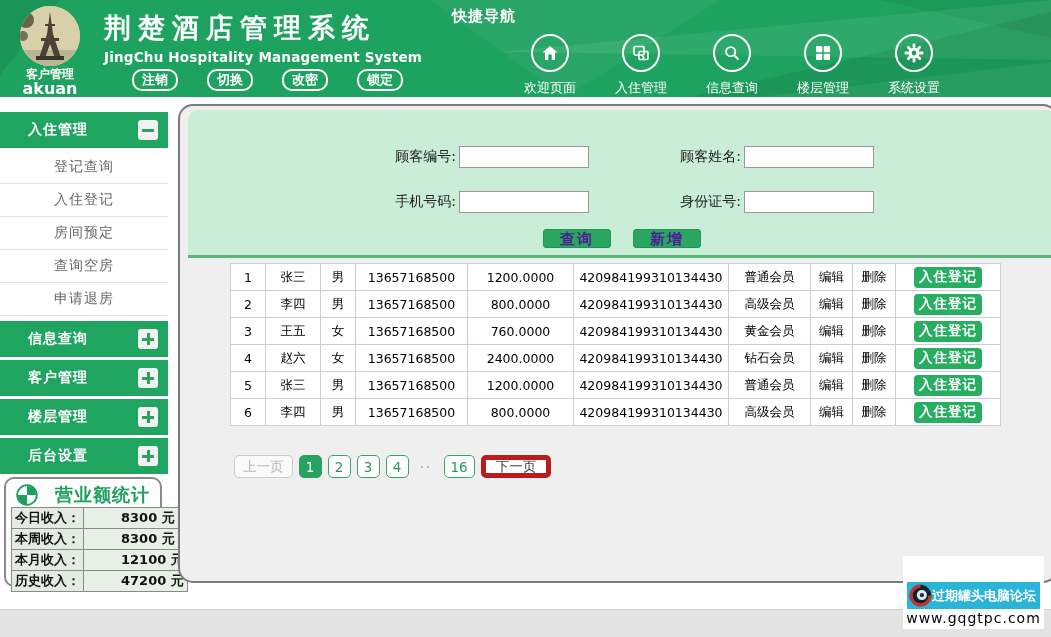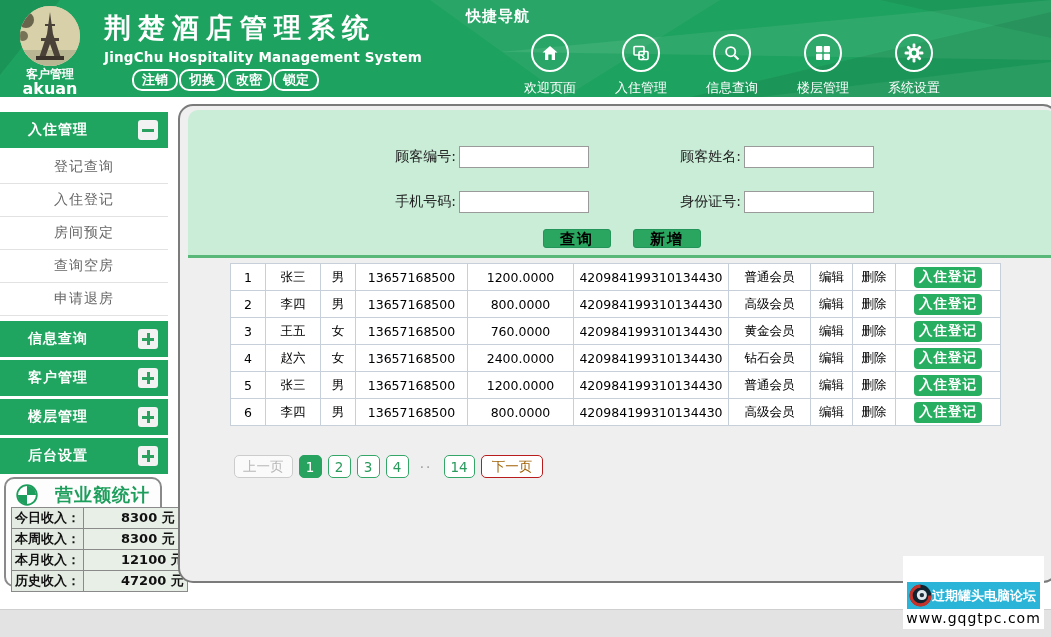--- a/index.html
+++ b/index.html
@@ -12,24 +12,24 @@
   
   .header { position:absolute; left:0; top:0; width:1051px; height:97px; background:#1ea25f; overflow:hidden; }
   .header svg.facets { position:absolute; left:0; top:0; }
   .avatar-wrap { position:absolute; left:10px; top:4px; width:80px; text-align:center; color:#fff; }
   .avatar { width:60px; height:60px; border-radius:50%; overflow:hidden; margin:2px auto 0; background:#d6cfae; }
   .user-label { font-size:12px; line-height:13px; margin-top:2px; font-weight:bold; }
   .user-name { font-size:16px; line-height:16px; font-weight:bold; }
   .brand { position:absolute; left:104px; top:10px; color:#fff; }
   .brand-title { font-size:27px; font-weight:bold; letter-spacing:7px; white-space:nowrap; }
   .brand-sub { font-size:13.5px; font-weight:bold; margin-top:3px; letter-spacing:0.2px; }
-  .session-btns { position:absolute; left:132px; top:69px; display:flex; gap:1px; }
+  .session-btns { position:absolute; left:132px; top:69px; display:flex; gap:29px; }
   .session-btn { border:2px solid #fff; border-radius:10px; color:#fff; font-size:13px; font-weight:bold;
     padding:1px 8px 2px; line-height:15px; cursor:pointer; background:transparent; }
-  .quicknav-label { position:absolute; left:466px; top:7px; color:#fff; font-size:15px; font-weight:bold; letter-spacing:1px; }
+  .quicknav-label { position:absolute; left:452px; top:7px; color:#fff; font-size:15px; font-weight:bold; letter-spacing:1px; }
   .quicknav { position:absolute; left:518px; top:34px; display:flex; }
   .nav-item { width:64px; margin-right:27px; text-align:center; color:#fff; cursor:pointer; }
   .nav-circle { width:38px; height:38px; border:2.5px solid #fff; border-radius:50%; margin:0 auto;
     display:flex; align-items:center; justify-content:center; }
   .nav-label { font-size:13px; margin-top:7px; white-space:nowrap; }
   
   .sidebar { position:absolute; left:0; top:112px; width:168px; }
   .side-header { height:36px; background:#1fa55f; color:#fff; font-size:14px; font-weight:bold;
     display:flex; align-items:center; padding-left:28px; position:relative; margin-bottom:3px; cursor:pointer; letter-spacing:1px; }
   .toggle-box { position:absolute; right:10px; top:8px; width:20px; height:20px; background:#f2f2f2; border-radius:3px; }
@@ -53,38 +53,38 @@
   .form-area { position:absolute; left:8px; top:4px; width:868px; height:148px; background:#c9edd7;
     border-radius:10px 10px 0 0; border-bottom:3px solid #58b87a; }
   .form-row { display:flex; justify-content:center; align-items:center; }
   .form-row.r1 { margin-top:36px; }
   .form-row.r2 { margin-top:23px; }
   .f-label { font-size:14px; color:#222; width:86px; text-align:right; white-space:nowrap; }
   .f-input { width:130px; height:22px; border:1px solid #9a9a9a; background:#fff; margin-left:3px; font-size:13px; padding:0 4px; }
   .f-group2 { margin-left:66px; display:flex; align-items:center; }
   .form-btns { display:flex; justify-content:center; gap:22px; margin-top:16px; }
   .form-btn { width:68px; height:19px; background:#2aa661; border:1px solid #23945a; border-radius:3px;
-    color:#000000; font-size:15px; font-weight:bold; letter-spacing:2px; cursor:pointer; }
+    color:#4c1d95; font-size:15px; font-weight:bold; letter-spacing:2px; cursor:pointer; }
   
   .data-table { position:absolute; left:50px; top:157px; border-collapse:collapse; table-layout:fixed; width:770px; background:#fff; }
   .data-table th { background:#c9d9ea; border:1px solid #9db4cd; height:23px; font-size:13px; color:#111; font-weight:bold; }
   .data-table th.btncol { background:#bcd8f2; }
   .data-table td { background:#fff; border:1px solid #c6cfda; height:27px; text-align:center; font-size:12.5px; color:#000; }
   .link-cell { cursor:pointer; }
   .checkin-btn { width:68px; height:21px; background:#27ae60; border:none; border-radius:4px; color:#fff;
     font-size:13.5px; font-weight:bold; letter-spacing:1px; cursor:pointer; }
   
   .pager { position:absolute; left:54px; top:349px; display:flex; align-items:flex-end; gap:6px; }
   .pg { height:23px; min-width:23px; padding:0 6px; border-radius:5px; font-size:13.5px; display:flex;
     align-items:center; justify-content:center; cursor:pointer; background:#fff; }
   .pg.prev { border:1px solid #cccccc; color:#b8b8b8; background:#fafafa; padding:0 8px; }
   .pg.num { border:1px solid #34a768; color:#2a9a5c; }
   .pg.active { background:#27a35f; border:1px solid #27a35f; color:#fff; }
   .pg.dots { border:none; color:#9a9a9a; background:transparent; padding:0 1px; letter-spacing:2px; cursor:default; }
-  .pg.next { border:1px solid #b91c1c; color:#a16207; padding:0 10px; }
+  .pg.next { border:5px solid #b91c1c; color:#404040; padding:0 10px; }
   
   .bottom-strip { position:absolute; left:0; top:609px; width:1051px; height:28px; background:#e3e3e3; border-top:1px solid #cfcfcf; }
   .watermark { position:absolute; left:903px; top:556px; width:141px; height:73px; background:#fff; z-index:10; }
   .wm-banner { position:absolute; left:4px; top:26px; right:4px; height:27px; background:#2ab4d8;
     display:flex; align-items:center; padding-left:2px; }
   .wm-banner span { color:#fff; font-size:13px; font-weight:bold; white-space:nowrap; }
   .wm-url { position:absolute; left:0; top:54px; width:100%; text-align:center; font-size:14px; color:#000; letter-spacing:1px; }
 </style>
 </head>
 <body>
@@ -382,21 +382,21 @@
   </tbody>
     </table>
 
   <div class="pager">
     <div class="pg prev">上一页</div>
     <div class="pg num active">1</div>
     <div class="pg num">2</div>
     <div class="pg num">3</div>
     <div class="pg num">4</div>
     <div class="pg dots">··</div>
-    <div class="pg num">14</div>
+    <div class="pg num">16</div>
     <div class="pg next">下一页</div>
   </div>
 </div>
 
 <div class="bottom-strip"></div>
 
 <div class="watermark">
   <div class="wm-banner">
     <svg width="23" height="23" viewBox="0 0 22 22">
       <circle cx="11" cy="11" r="10.3" fill="#10242f"></circle>

